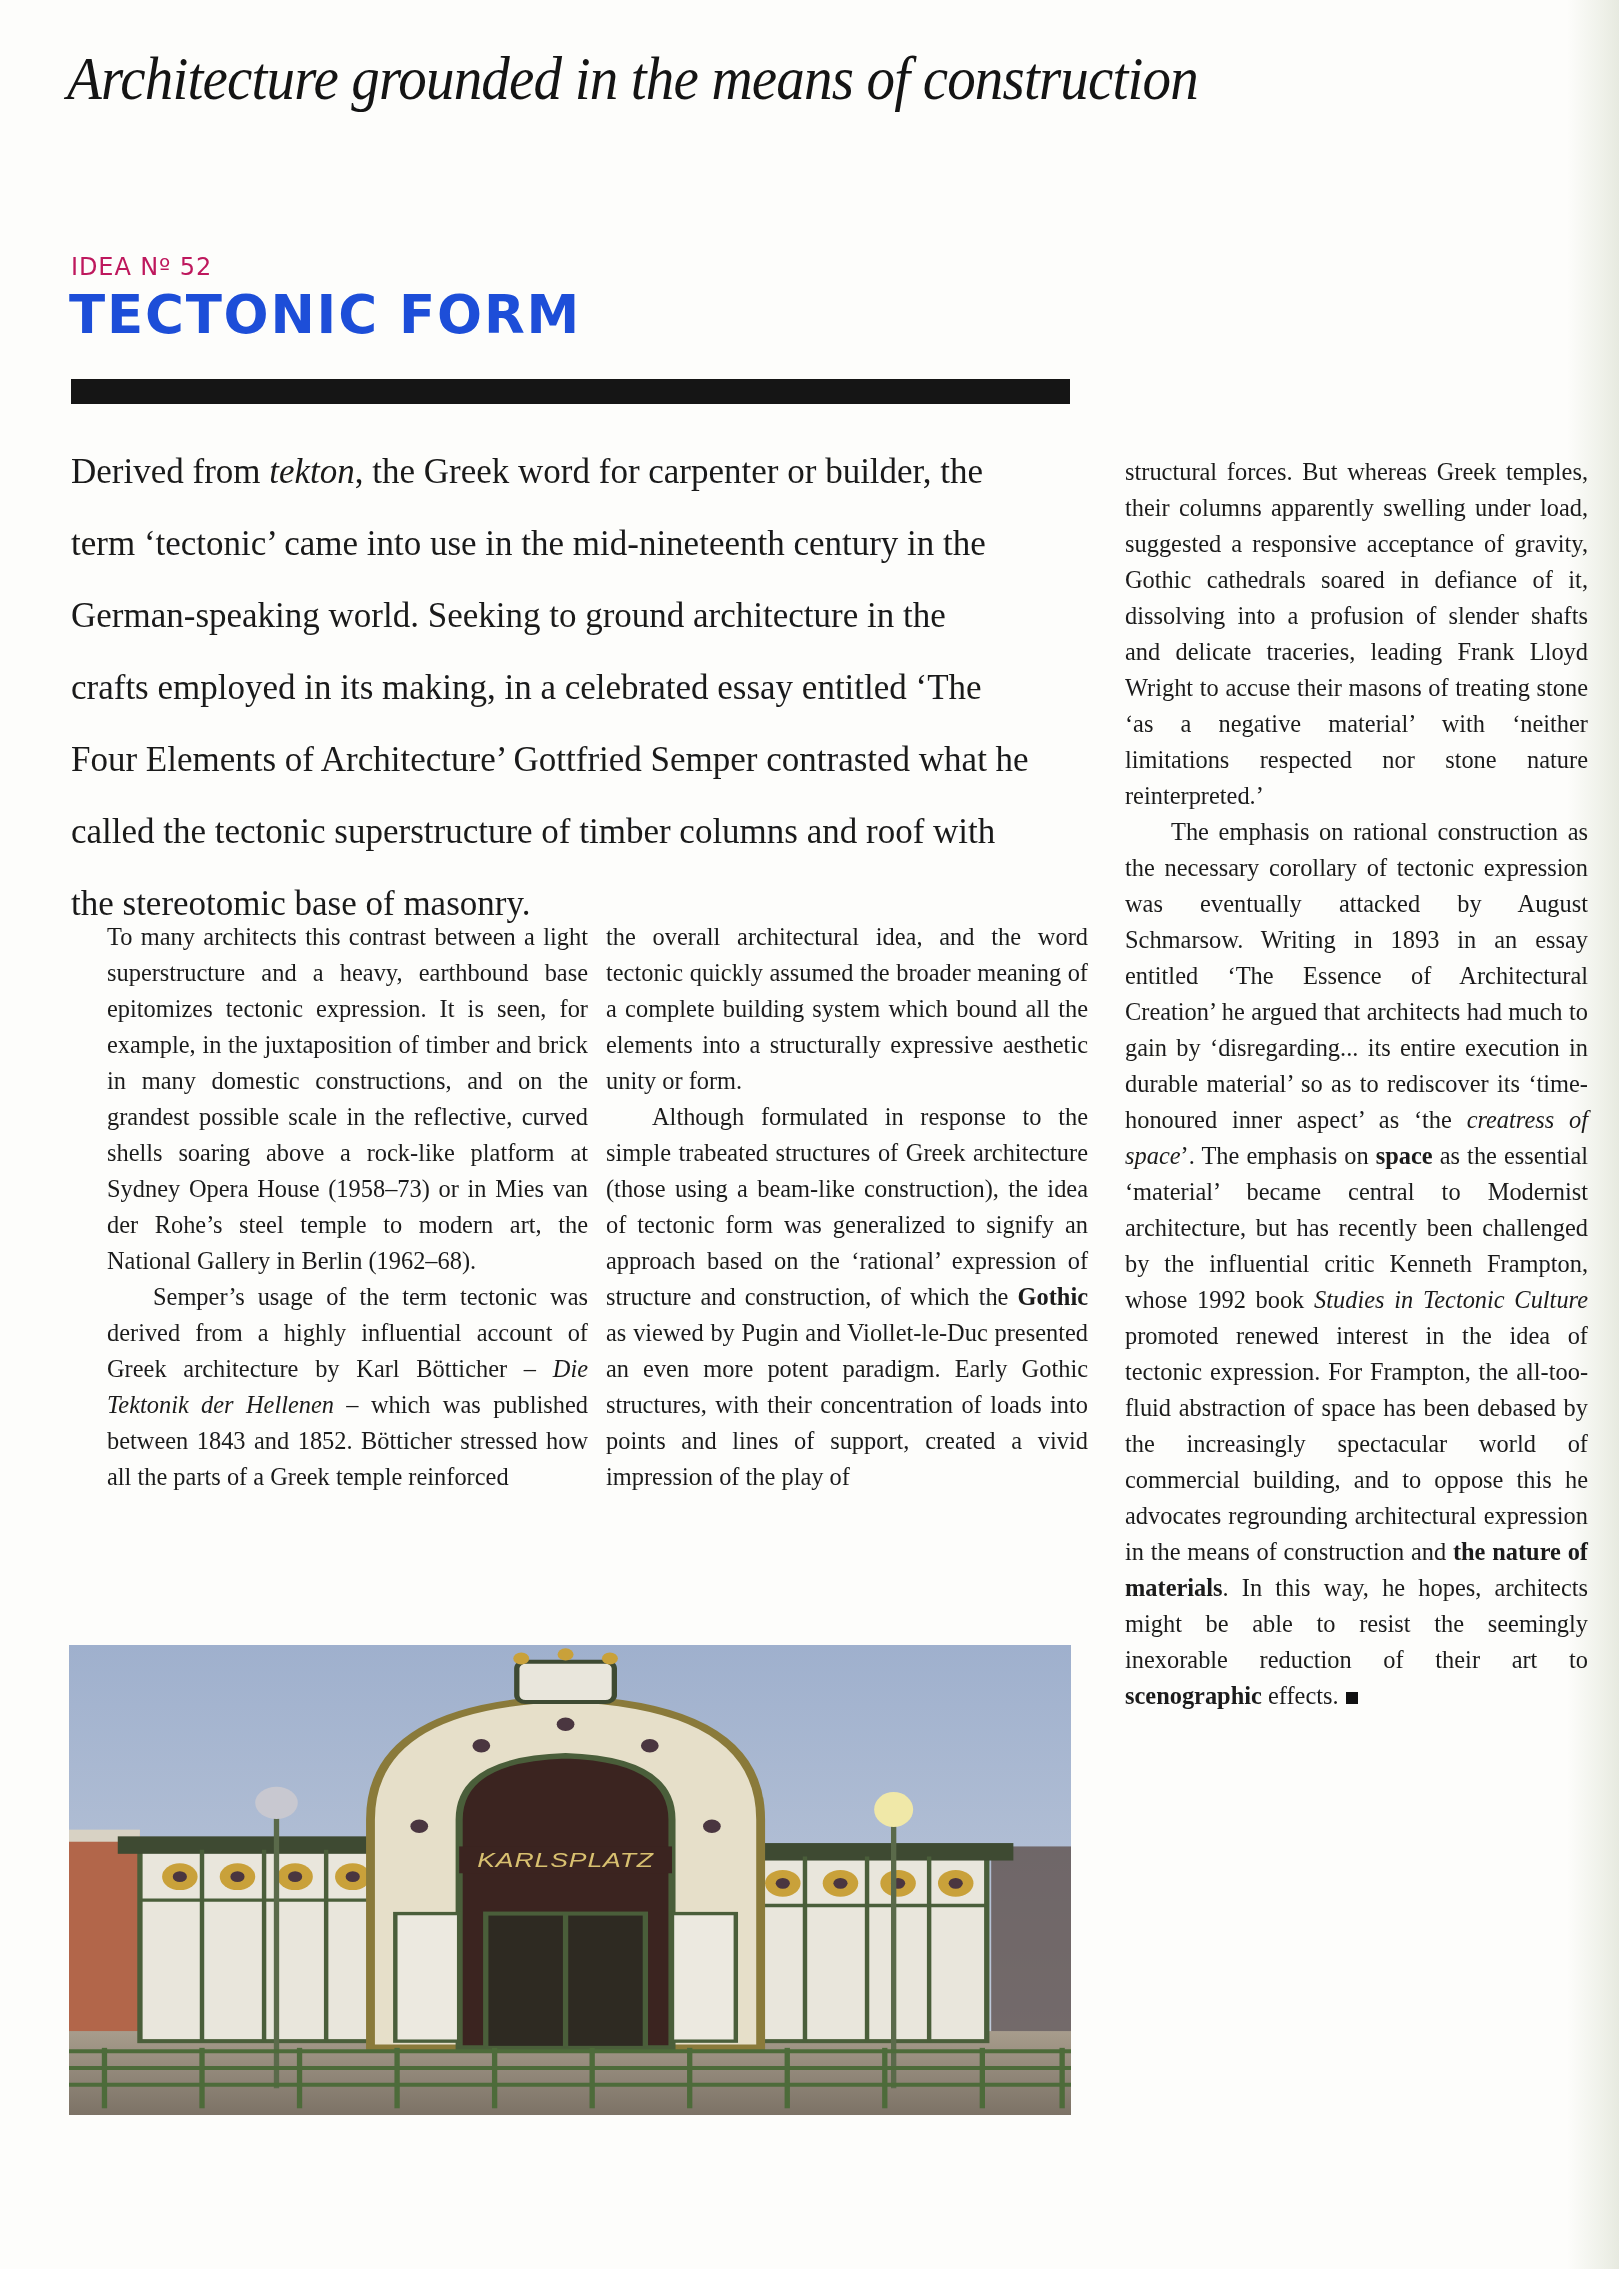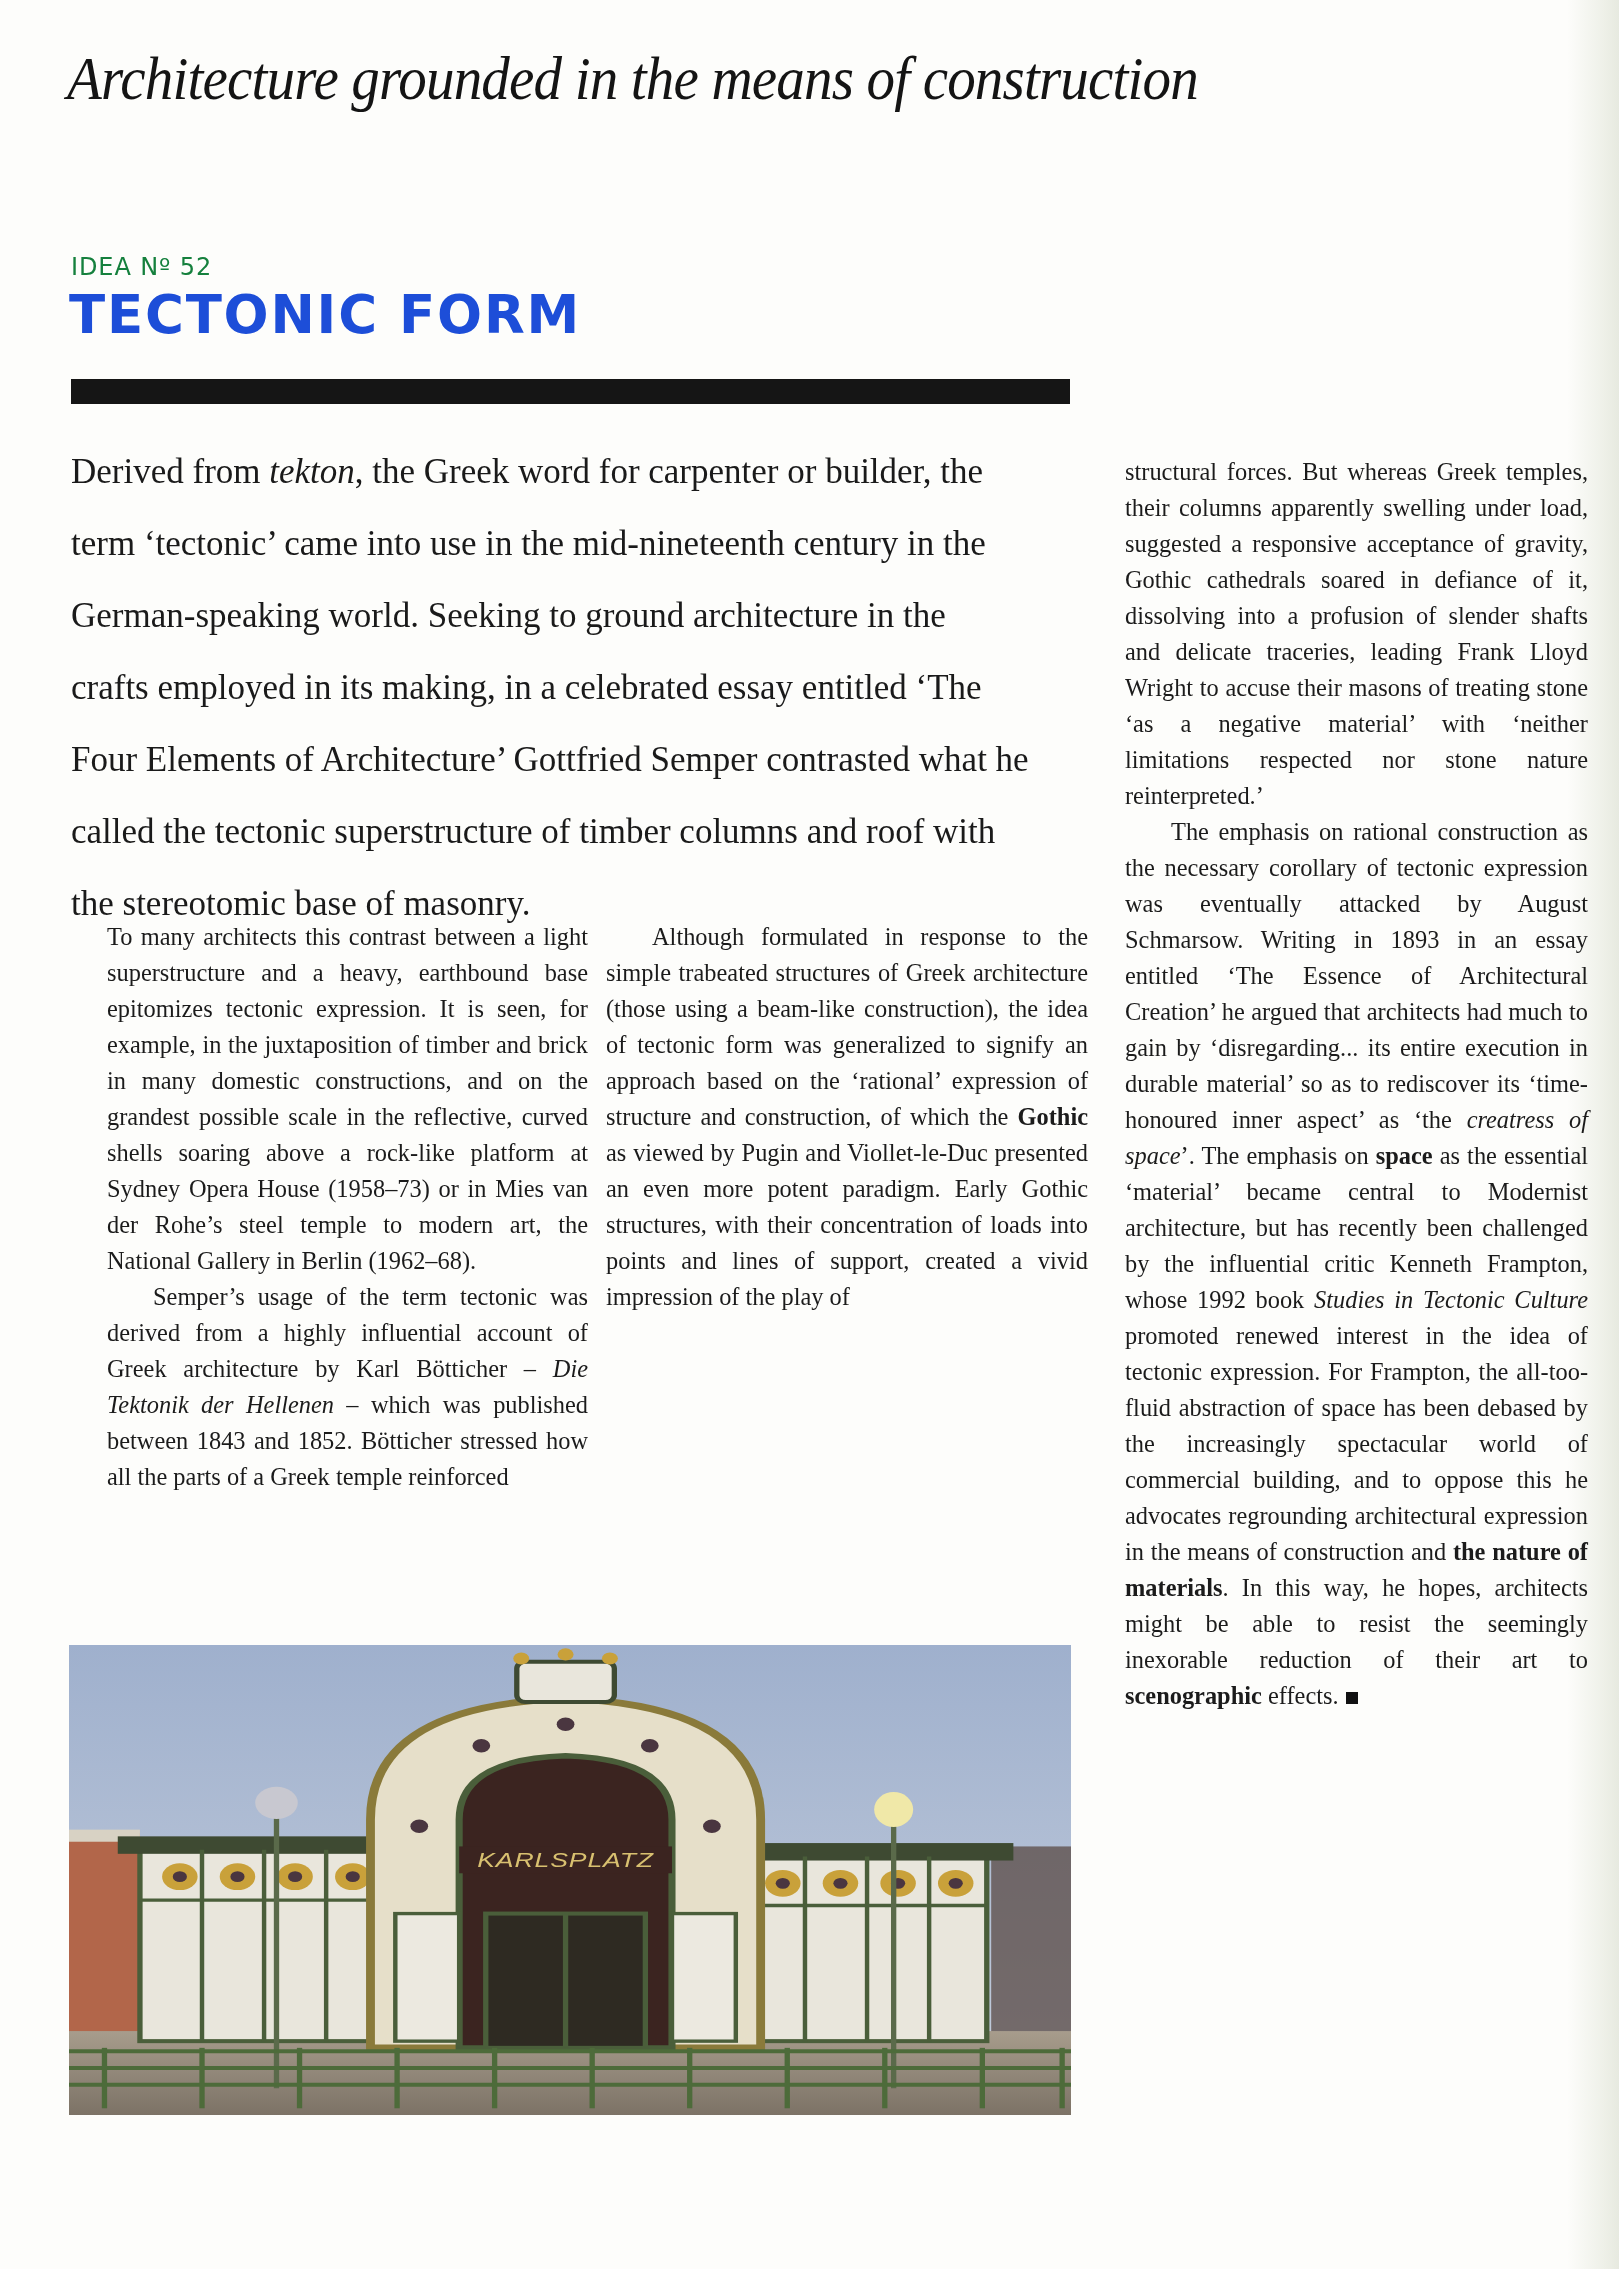--- a/index.html
+++ b/index.html
@@ -13,21 +13,21 @@
     background: linear-gradient(to right, #fdfdfb, #eef0e8 70%, #e6e9df);
   }
   .running-head {
     position: absolute; left: 67px; top: 43px; margin: 0;
     font-family: "Liberation Serif", serif; font-style: italic; font-weight: normal;
     font-size: 62px; letter-spacing: -0.9px; color: #141414; white-space: nowrap;
     transform: scaleX(0.92); transform-origin: left top;
   }
   .idea-label {
     position: absolute; left: 71px; top: 253px;
-    font-family: "DejaVu Sans", sans-serif; font-size: 24px; letter-spacing: 0.9px; color: #15803d;
+    font-family: "DejaVu Sans", sans-serif; font-size: 24px; letter-spacing: 0.9px; color: #be185d;
   }
   .idea-title {
     position: absolute; left: 69px; top: 284px; margin: 0;
     font-family: "DejaVu Sans", sans-serif; font-weight: bold; font-size: 53px;
     letter-spacing: 1.8px; color: #1d4ed8;
   }
   .title-rule {
     position: absolute; left: 71px; top: 379px; width: 999px; height: 25px; background: #151515;
   }
   .intro {
@@ -64,20 +64,21 @@
 <div class="title-rule"></div>
 
 <p class="intro"><span>Derived from </span><em>tekton</em><span>, the Greek word for carpenter or builder, the term ‘tectonic’ came into use in the mid-nineteenth century in the German-speaking world. Seeking to ground architecture in the crafts employed in its making, in a celebrated essay entitled ‘The Four Elements of Architecture’ Gottfried Semper contrasted what he called the tectonic superstructure of timber columns and roof with the stereotomic base of masonry.</span></p>
 
 <div class="col col-1">
   <p>To many architects this contrast between a light superstructure and a heavy, earthbound base epitomizes tectonic expression. It is seen, for example, in the juxtaposition of timber and brick in many domestic constructions, and on the grandest possible scale in the reflective, curved shells soaring above a rock-like platform at Sydney Opera House (1958–73) or in Mies van der Rohe’s steel temple to modern art, the National Gallery in Berlin (1962–68).</p>
   <p class="indent"><span>Semper’s usage of the term tectonic was derived from a highly influential account of Greek architecture by Karl Bötticher – </span><em>Die Tektonik der Hellenen</em><span> – which was published between 1843 and 1852. Bötticher stressed how all the parts of a Greek temple reinforced</span></p>
 </div>
 
 <div class="col col-2">
+  <p>the overall architectural idea, and the word tectonic quickly assumed the broader meaning of a complete building system which bound all the elements into a structurally expressive aesthetic unity or form.</p>
   <p class="indent"><span>Although formulated in response to the simple trabeated structures of Greek architecture (those using a beam-like construction), the idea of tectonic form was generalized to signify an approach based on the ‘rational’ expression of structure and construction, of which the </span><strong>Gothic</strong><span> as viewed by Pugin and Viollet-le-Duc presented an even more potent paradigm. Early Gothic structures, with their concentration of loads into points and lines of support, created a vivid impression of the play of</span></p>
 </div>
 
 <div class="col col-3">
   <p>structural forces. But whereas Greek temples, their columns apparently swelling under load, suggested a responsive acceptance of gravity, Gothic cathedrals soared in defiance of it, dissolving into a profusion of slender shafts and delicate traceries, leading Frank Lloyd Wright to accuse their masons of treating stone ‘as a negative material’ with ‘neither limitations respected nor stone nature reinterpreted.’</p>
   <p class="indent"><span>The emphasis on rational construction as the necessary corollary of tectonic expression was eventually attacked by August Schmarsow. Writing in 1893 in an essay entitled ‘The Essence of Architectural Creation’ he argued that architects had much to gain by ‘disregarding... its entire execution in durable material’ so as to rediscover its ‘time-honoured inner aspect’ as ‘the </span><em>creatress of space</em><span>’. The emphasis on </span><strong>space</strong><span> as the essential ‘material’ became central to Modernist architecture, but has recently been challenged by the influential critic Kenneth Frampton, whose 1992 book </span><em>Studies in Tectonic Culture</em><span> promoted renewed interest in the idea of tectonic expression. For Frampton, the all-too-fluid abstraction of space has been debased by the increasingly spectacular world of commercial building, and to oppose this he advocates regrounding architectural expression in the means of construction and </span><strong>the nature of materials</strong><span>. In this way, he hopes, architects might be able to resist the seemingly inexorable reduction of their art to </span><strong>scenographic</strong><span> effects.</span><span class="end-mark"></span></p>
 </div>
 
 <div class="photo">
   <svg viewBox="0 0 1130 700" preserveAspectRatio="none">

